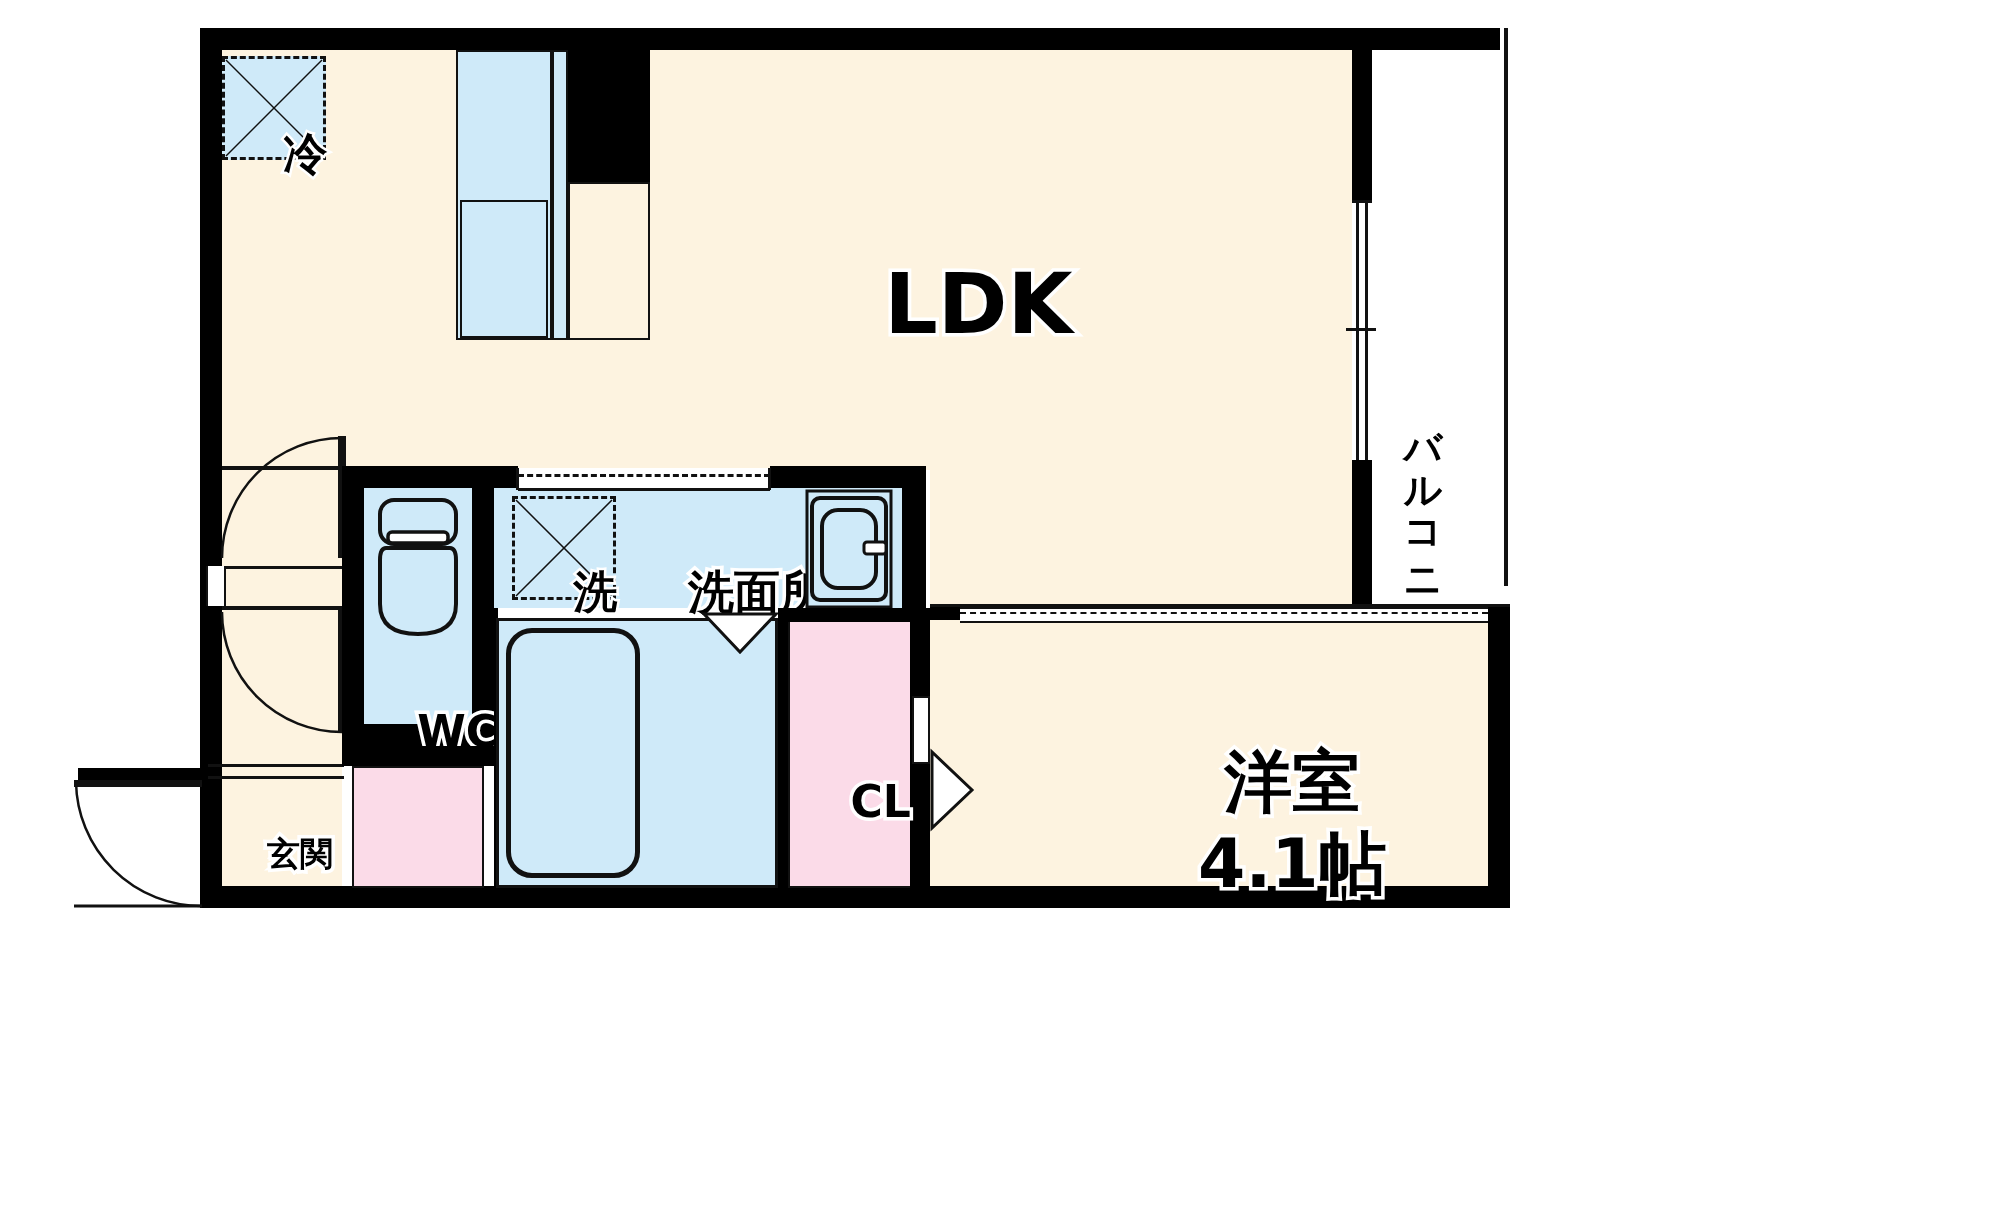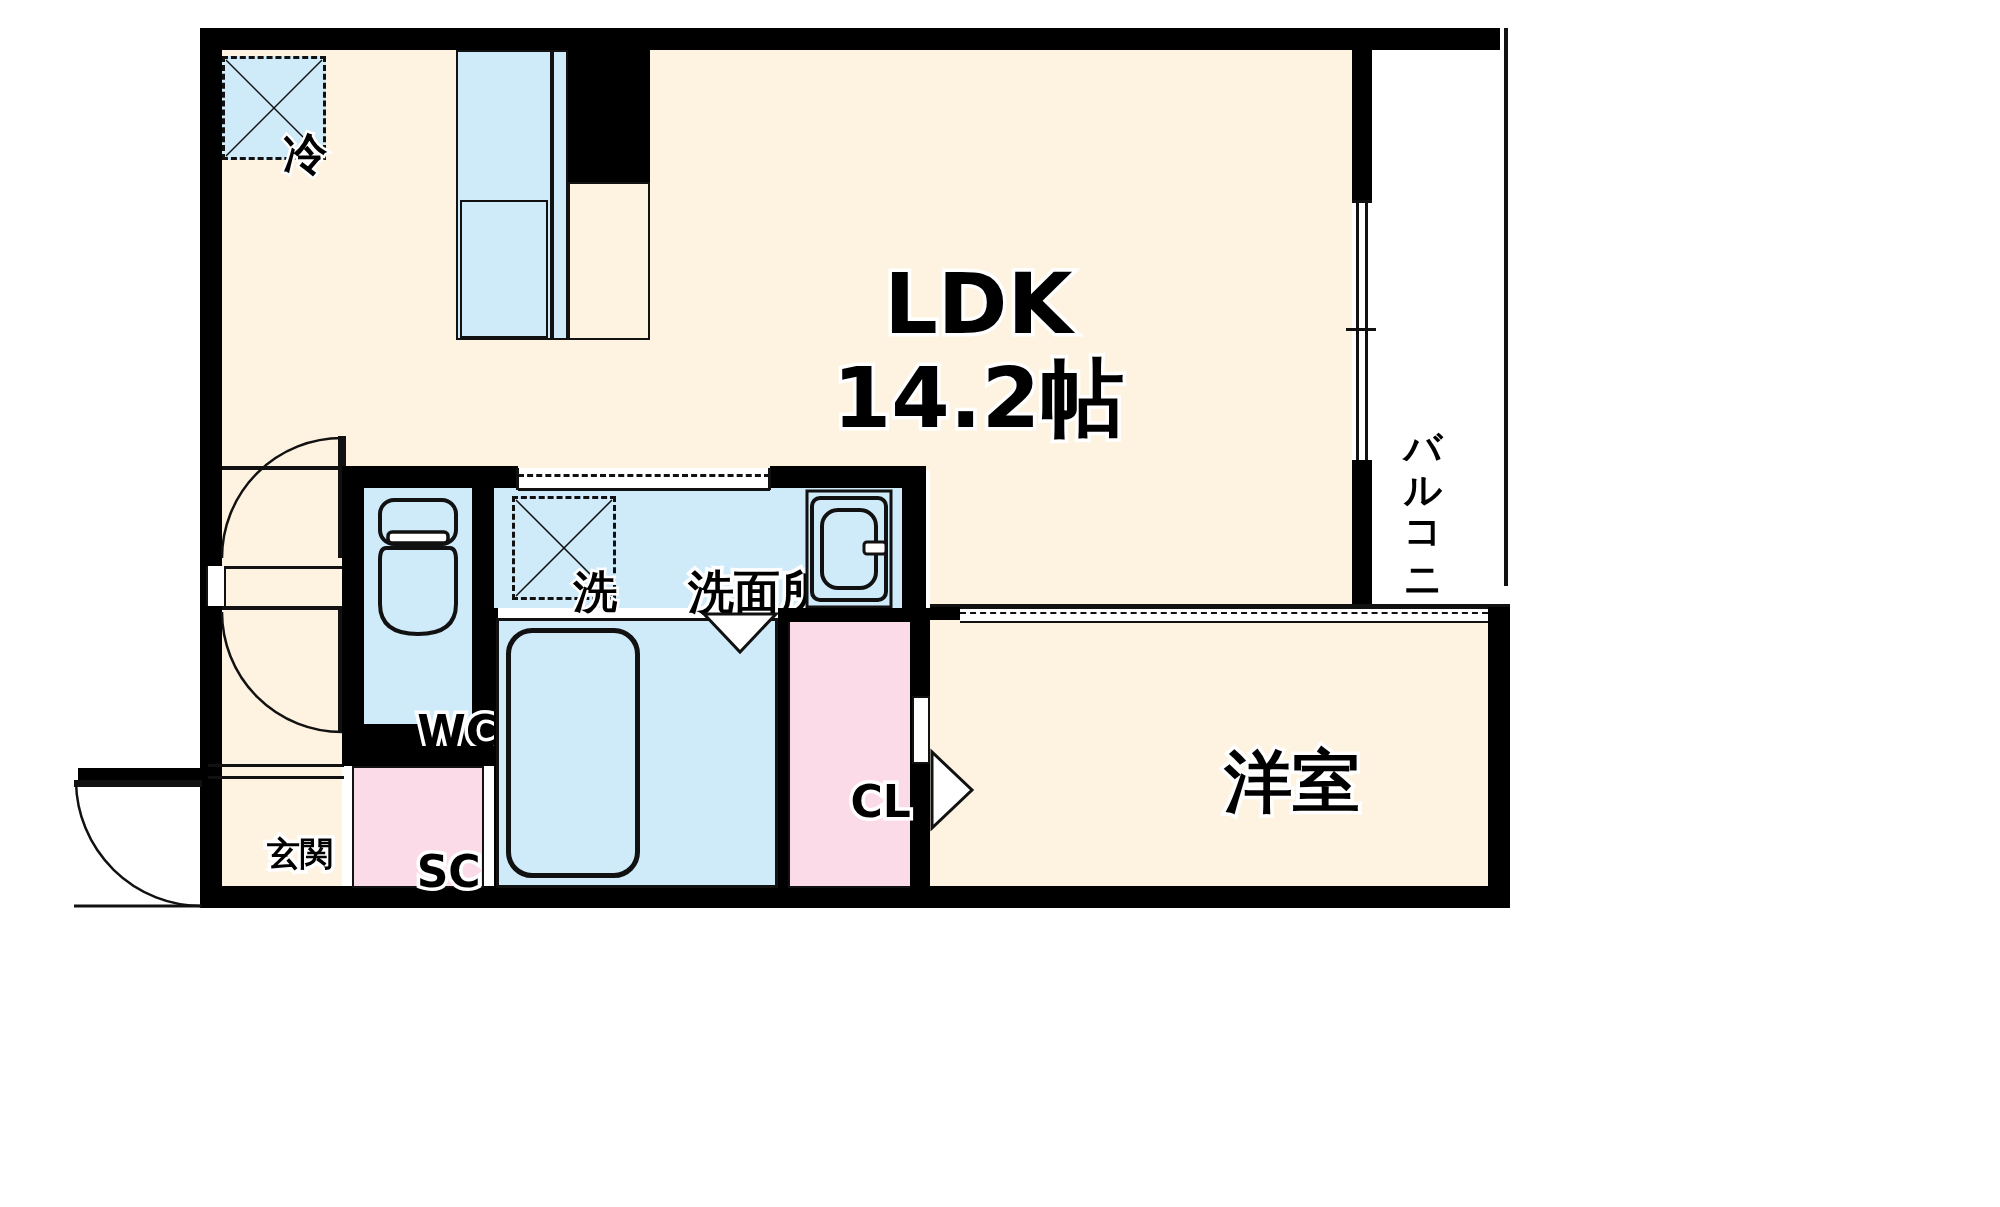--- a/index.html
+++ b/index.html
@@ -76,23 +76,20 @@
 
   <div class="abs blue b1" style="left:460px;top:200px;width:88px;height:138px;box-sizing:border-box;"></div>
 
   <div class="abs blue b1" style="left:552px;top:50px;width:16px;height:290px;box-sizing:border-box;"></div>
 
   <div class="abs floor b1" style="left:568px;top:182px;width:82px;height:158px;box-sizing:border-box;"></div>
 
   <div class="lbl" style="left:640px;top:168px;width:560px;font-size:84px;">
     <span>LDK</span>
   </div>
-  <div class="lbl" style="left:640px;top:262px;width:560px;font-size:84px;">
-    <span>14.2帖</span>
-  </div>
 
   <div class="abs floor" style="left:222px;top:470px;width:120px;height:416px;"></div>
 
   <div class="abs" style="left:222px;top:466px;width:120px;height:4px;background:#111;"></div>
   <svg class="abs" style="left:220px;top:436px;" width="130" height="124">
     <path d="M 2 122 A 120 120 0 0 1 122 2" fill="none" stroke="#111" stroke-width="2.5"></path>
     <rect x="118" y="0" width="8" height="122" fill="#111"></rect>
   </svg>
 
   <div class="abs" style="left:222px;top:566px;width:120px;height:3px;background:#111;"></div>
@@ -128,23 +125,20 @@
     <rect x="22" y="36" width="60" height="11" rx="4" fill="#ffffff" stroke="#111" stroke-width="3.5"></rect>
     <path d="M 20 52 Q 14 52 14 64 L 14 108 Q 14 138 52 138 Q 90 138 90 108 L 90 64 Q 90 52 84 52 Z" fill="#cfeaf9" stroke="#111" stroke-width="4"></path>
   </svg>
 
   <div class="lbl" style="left:356px;top:660px;width:124px;font-size:44px;">
     <span>WC</span>
   </div>
 
   <div class="abs wall" style="left:342px;top:746px;width:152px;height:20px;"></div>
   <div class="abs pink b1" style="left:352px;top:766px;width:132px;height:122px;box-sizing:border-box;"></div>
-  <div class="lbl" style="left:352px;top:800px;width:132px;font-size:44px;">
-    <span>SC</span>
-  </div>
 
   <div class="abs wall" style="left:494px;top:466px;width:24px;height:22px;"></div>
   <div class="abs blue" style="left:494px;top:488px;width:408px;height:120px;"></div>
   <div class="abs wall" style="left:902px;top:466px;width:24px;height:142px;"></div>
   <div class="abs wall" style="left:770px;top:466px;width:156px;height:22px;"></div>
 
   <div class="abs white" style="left:518px;top:468px;width:252px;height:20px;border-bottom:3px solid #111;"></div>
   <div class="abs" style="left:518px;top:474px;width:252px;height:0;border-top:3px dashed #111;"></div>
   <div class="abs" style="left:516px;top:468px;width:3px;height:22px;background:#111;"></div>
   <div class="abs" style="left:768px;top:468px;width:3px;height:22px;background:#111;"></div>
@@ -194,18 +188,21 @@
   <div class="abs" style="left:960px;top:612px;width:528px;height:0;border-top:2px dashed #111;"></div>
 
   <svg class="abs" style="left:930px;top:748px;" width="44" height="84">
     <polygon points="2,4 2,80 42,42" fill="#ffffff" stroke="#111" stroke-width="3"></polygon>
   </svg>
   <div class="abs white b1" style="left:912px;top:696px;width:18px;height:68px;box-sizing:border-box;"></div>
 
   <div class="lbl" style="left:1060px;top:672px;width:370px;font-size:68px;">
     <span>洋室</span>
   </div>
+  <div class="lbl" style="left:1060px;top:754px;width:370px;font-size:68px;">
+    <span>4.1帖</span>
+  </div>
 
   <div class="abs white" style="left:206px;top:566px;width:16px;height:40px;border-left:2px solid #111;border-right:2px solid #111;"></div>
 
   <div class="abs" style="left:930px;top:604px;width:580px;height:3px;background:#111;"></div>
 
 </div>
 
 </body></html>

